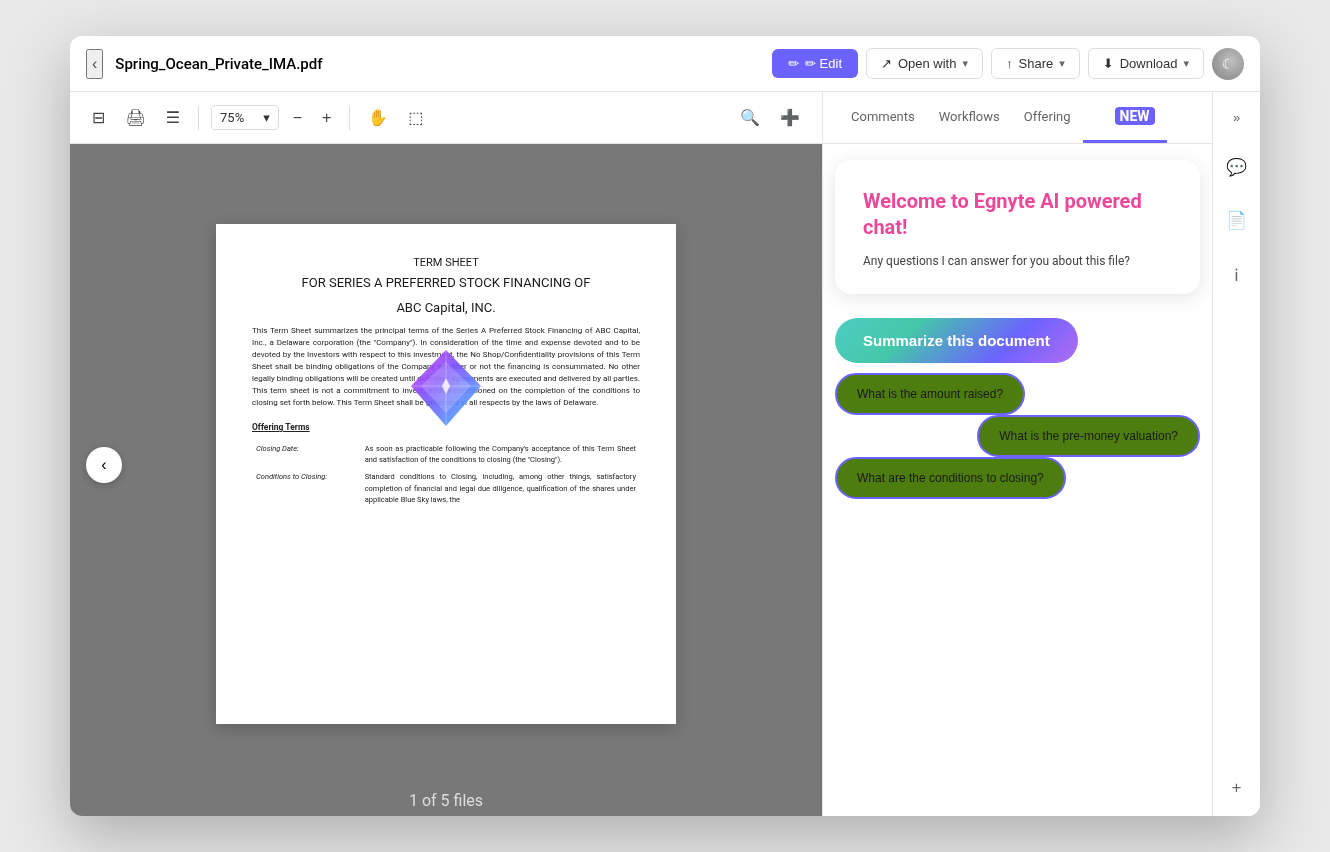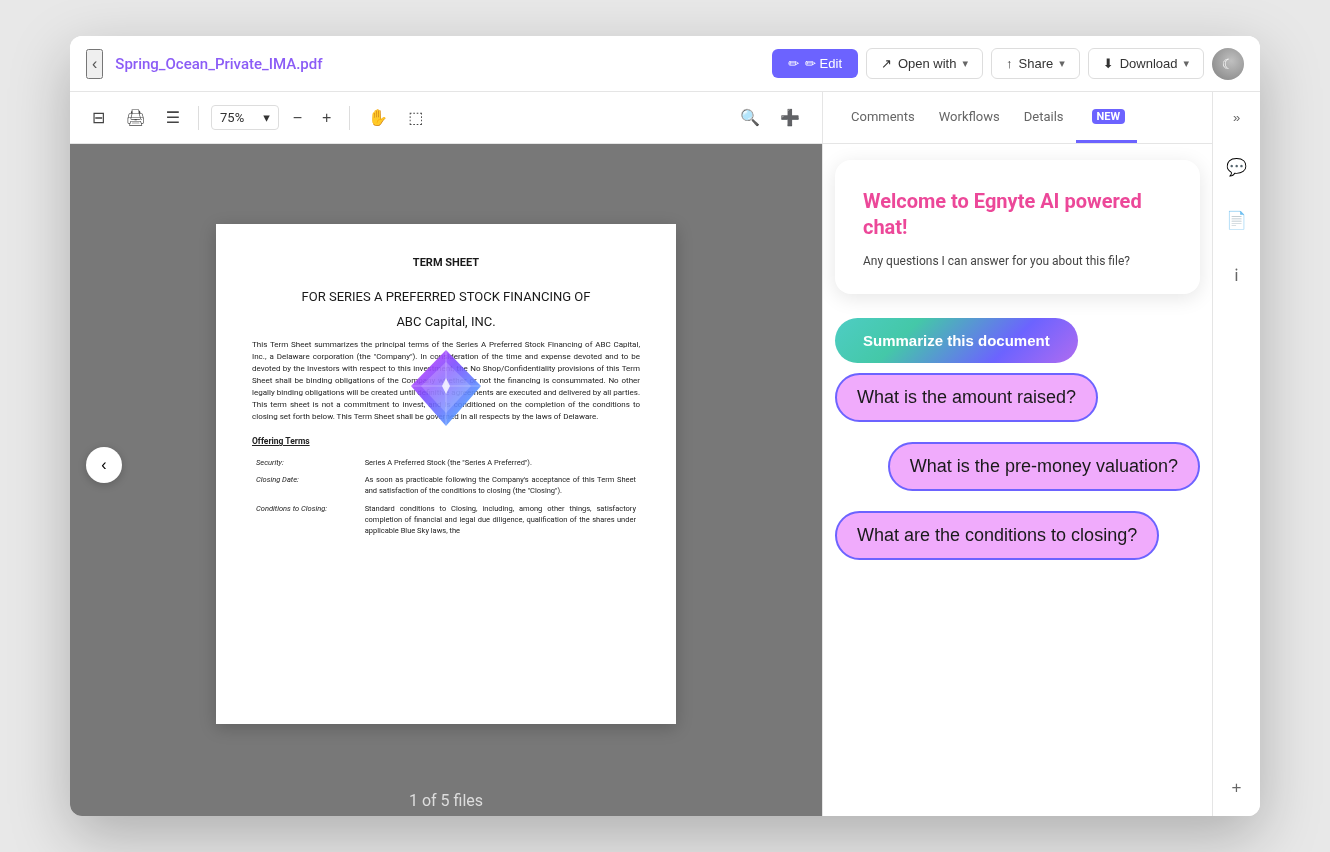--- a/index.html
+++ b/index.html
@@ -37,21 +37,21 @@
     }
     .back-btn {
       color: #555;
       font-size: 16px;
       cursor: pointer;
       padding: 4px;
     }
     .file-title {
       font-size: 15px;
       font-weight: 500;
-      color: #8b5cf6;
+      color: #000000;
       flex: 1;
     }
     .toolbar-actions {
       display: flex;
       align-items: center;
       gap: 8px;
     }
     .btn-edit {
       background: #6c63ff;
       color: #fff;
@@ -179,22 +179,22 @@
       width: 460px;
       min-height: 500px;
       padding: 32px 36px;
       box-shadow: 0 4px 16px rgba(0,0,0,0.2);
       position: relative;
       z-index: 5;
     }
     .pdf-page-title {
       text-align: center;
       font-size: 11px;
-      font-weight: 700;
-      margin-bottom: 20px;
+      font-weight: 400;
+      margin-bottom: 6px;
       color: #1a1a1a;
     }
     .pdf-page-subtitle {
       text-align: center;
       font-size: 13px;
       font-weight: 400;
       margin-bottom: 10px;
       color: #1a1a1a;
     }
     .pdf-page-body {
@@ -263,25 +263,25 @@
       border-bottom: 3px solid transparent;
     }
     .panel-tab.active {
       color: #6c63ff;
       border-bottom-color: #6c63ff;
       font-weight: 500;
     }
     .new-badge {
       background: #6c63ff;
       color: #fff;
-      font-size: 11px;
+      font-size: 14px;
       font-weight: 700;
       padding: 1px 5px;
       border-radius: 4px;
-      margin-left: 4px;
+      margin-left: 20px;
     }
     .panel-content {
       flex: 1;
       overflow-y: auto;
       padding: 0;
       display: flex;
       flex-direction: column;
     }
     
     .side-icons {
@@ -324,33 +324,33 @@
     }
     .ai-welcome-subtitle {
       font-size: 12px;
       color: #444;
       line-height: 1.5;
     }
     .ai-suggestions {
       padding: 8px 12px 24px;
       display: flex;
       flex-direction: column;
-      gap: 20px;
+      gap: 0;
     }
     .suggestion-row {
       display: flex;
       gap: 10px;
       justify-content: flex-end;
     }
     .suggestion-pill {
-      background: #f0abfc;
+      background: #4d7c0f;
       border: 2px solid #6c63ff;
       border-radius: 100px;
       padding: 12px 20px;
-      font-size: 18px;
+      font-size: 12px;
       font-weight: 500;
       color: #1a1a1a;
       cursor: pointer;
       white-space: nowrap;
     }
     .suggestion-pill.primary {
       background: linear-gradient(135deg, #4ecdc4 0%, #44c8a8 30%, #6c63ff 70%, #b06cf0 100%);
       border: none;
       color: #fff;
       font-weight: 600;
@@ -423,24 +423,20 @@
         <div class="pdf-page">
           <div class="pdf-page-title">TERM SHEET</div>
           <div class="pdf-page-subtitle">FOR SERIES A PREFERRED STOCK FINANCING OF</div>
           <div class="pdf-page-subtitle">ABC Capital, INC.</div>
           <div class="pdf-page-body">
             <p>This Term Sheet summarizes the principal terms of the Series A Preferred Stock Financing of ABC Capital, Inc., a Delaware corporation (the "Company"). In consideration of the time and expense devoted and to be devoted by the Investors with respect to this investment, the No Shop/Confidentiality provisions of this Term Sheet shall be binding obligations of the Company whether or not the financing is consummated.  No other legally binding obligations will be created until definitive agreements are executed and delivered by all parties.  This term sheet is not a commitment to invest, and is conditioned on the completion of the conditions to closing set forth below.  This Term Sheet shall be governed in all respects by the laws of Delaware.</p>
             <div class="offering-header">Offering Terms</div>
             <table class="pdf-table">
               <tbody id="pdf-rows">
                   <tr>
-                    <td>Security:</td>
-                    <td>Series A Preferred Stock (the "Series A Preferred").</td>
-                  </tr>
-                  <tr>
                     <td>Closing Date:</td>
                     <td>As soon as practicable following the Company's acceptance of this Term Sheet and satisfaction of the conditions to closing (the "Closing").</td>
                   </tr>
                   <tr>
                     <td>Conditions to Closing:</td>
                     <td>Standard conditions to Closing, including, among other things, satisfactory completion of financial and legal due diligence, qualification of the shares under applicable Blue Sky laws, the</td>
                   </tr>
                 </tbody>
             </table>
           </div>
@@ -476,21 +472,21 @@
     <div class="right-panel">
 
       <div class="panel-tabs">
         <div class="panel-tab">
           <span>Comments</span>
         </div>
         <div class="panel-tab">
           <span>Workflows</span>
         </div>
         <div class="panel-tab">
-          <span>Details</span>
+          <span>Offering</span>
         </div>
         <div class="panel-tab active">
           <span class="new-badge">NEW</span>
         </div>
         <div style="flex:1;"></div>
       </div>
 
       <div class="panel-content">
 
         <div class="ai-welcome">

